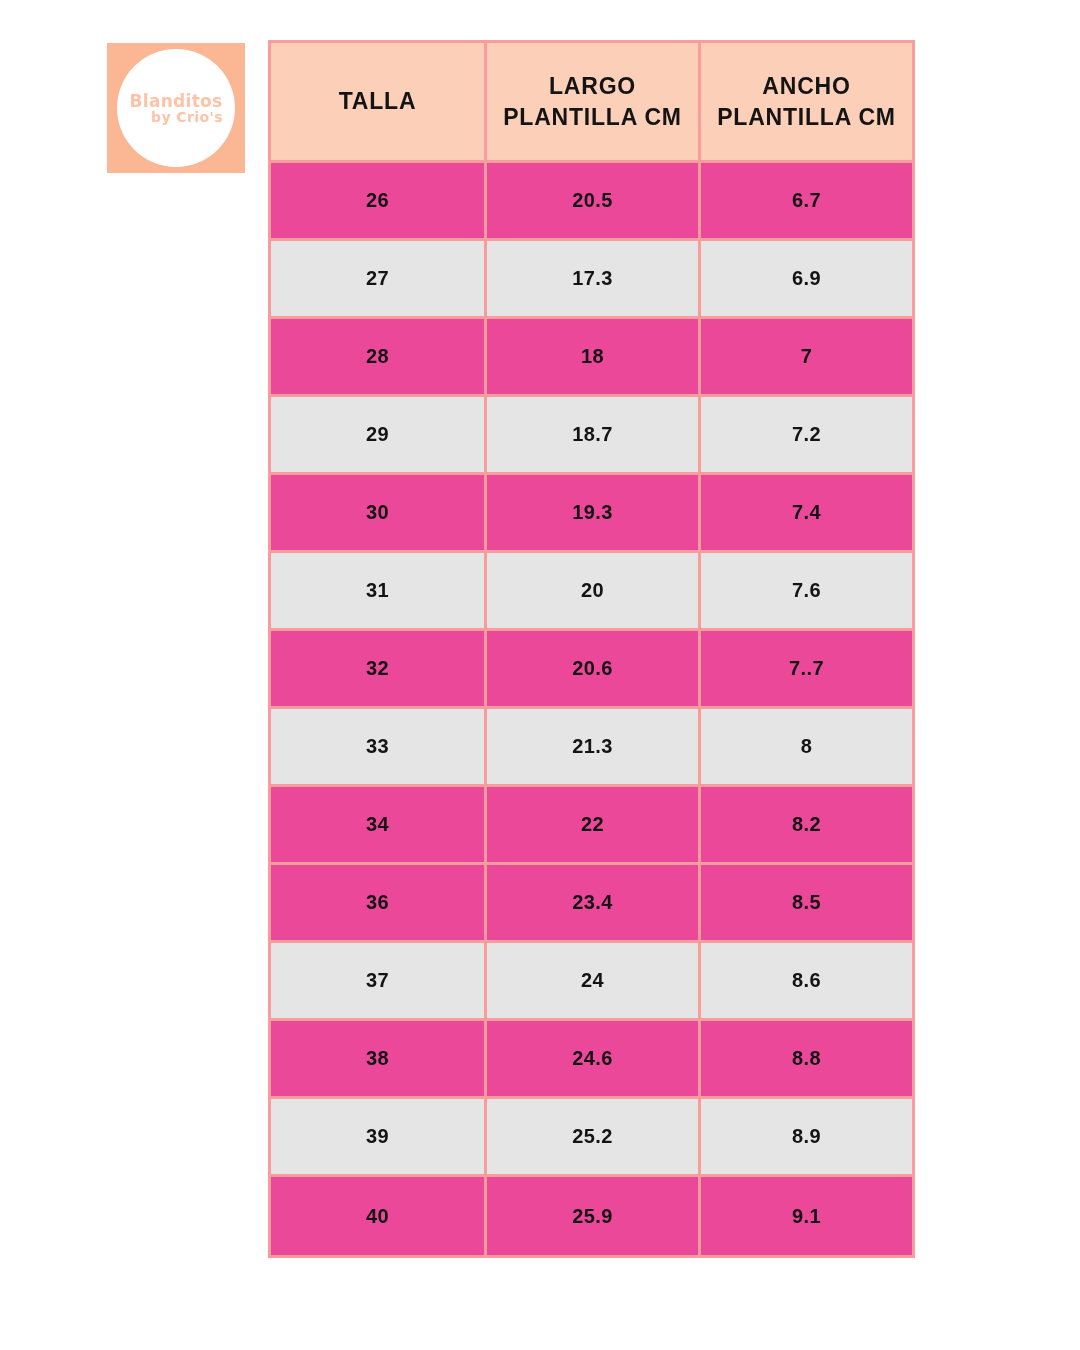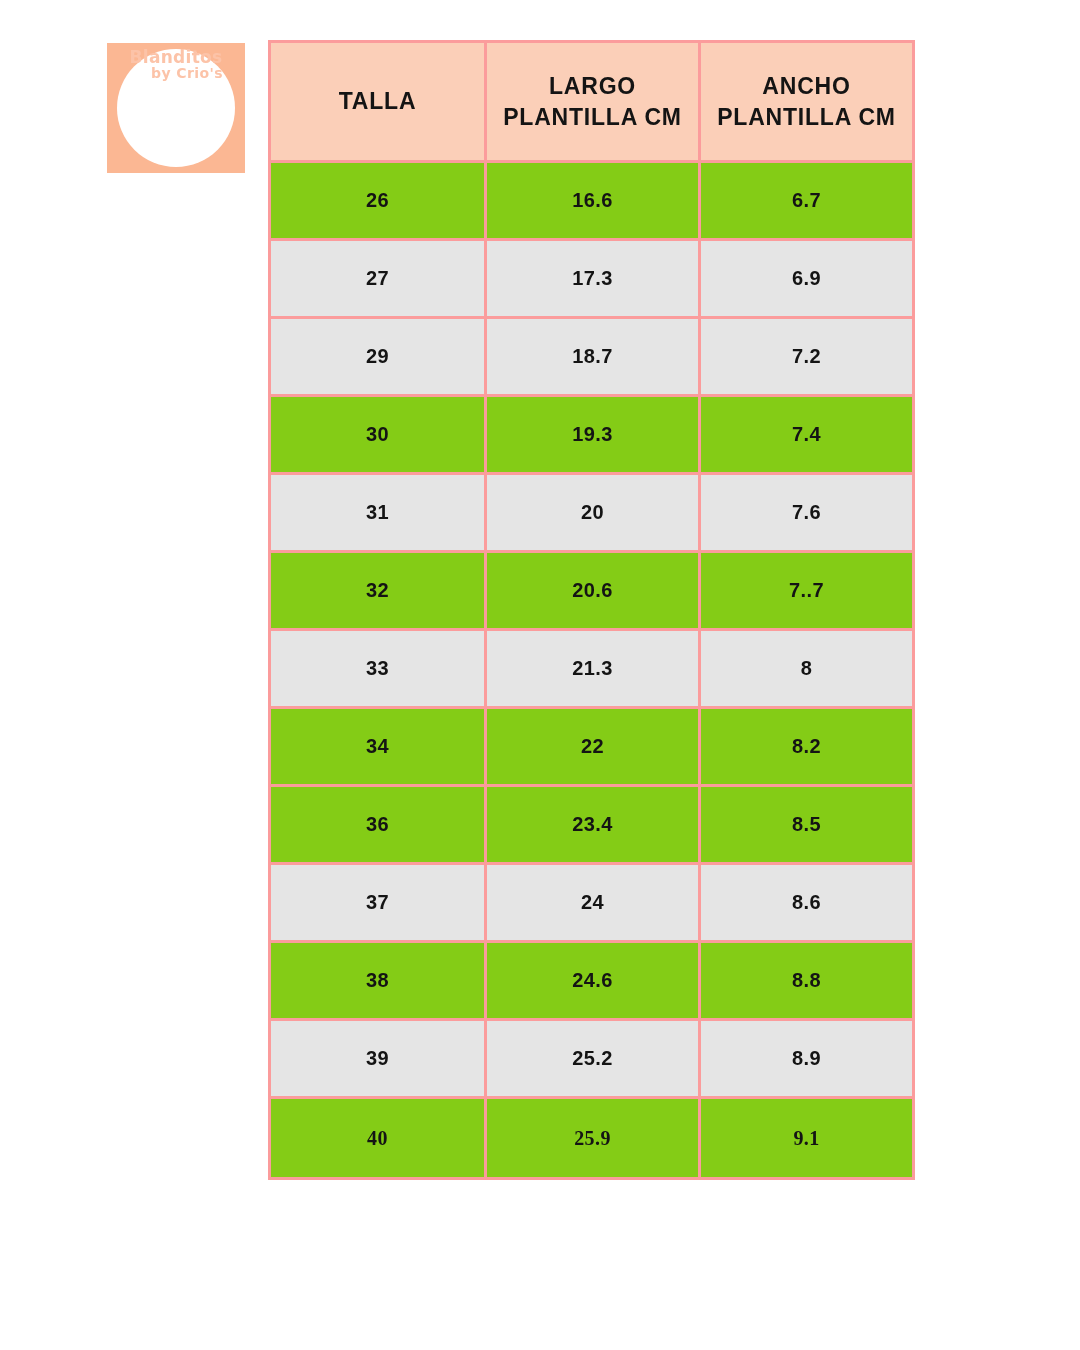--- a/index.html
+++ b/index.html
@@ -29,20 +29,21 @@
     left: 50%;
     top: 50%;
     transform: translate(-50%, -50%);
     width: 118px;
     height: 118px;
     border-radius: 50%;
     background: #ffffff;
     display: flex;
     flex-direction: column;
     align-items: center;
+    justify-content: center;
   }
   .logo-name {
     font-family: "DejaVu Sans", sans-serif;
     font-size: 17px;
     font-weight: 700;
     color: #FCC3A8;
     letter-spacing: 0.3px;
     line-height: 1;
   }
   .logo-sub {
@@ -84,22 +85,22 @@
     line-height: 1.32;
   }
 
   tbody td {
     height: 75px;
     font-size: 20px;
     font-weight: 700;
     letter-spacing: 0.4px;
   }
   tbody tr.shade td { background: #e5e5e5; }
-  tbody tr.plain td { background: #84cc16; }
-  tbody tr:last-child td { height: 78px; font-family: Liberation Serif, serif; }
+  tbody tr.plain td { background: #ec4899; }
+  tbody tr:last-child td { height: 78px; }
 </style>
 </head>
 <body>
 
 <div class="logo-block">
   <div class="logo-circle">
     <div class="logo-name">Blanditos</div>
     <div class="logo-sub">by Crio's</div>
   </div>
 </div>
@@ -119,28 +120,33 @@
       </th>
       <th>
         <span>ANCHO</span><br>
         <span>PLANTILLA CM</span>
       </th>
     </tr>
   </thead>
   <tbody id="table-body">
       <tr class="plain">
         <td>26</td>
-        <td>16.6</td>
+        <td>20.5</td>
         <td>6.7</td>
       </tr>
       <tr class="shade">
         <td>27</td>
         <td>17.3</td>
         <td>6.9</td>
       </tr>
+      <tr class="plain">
+        <td>28</td>
+        <td>18</td>
+        <td>7</td>
+      </tr>
       <tr class="shade">
         <td>29</td>
         <td>18.7</td>
         <td>7.2</td>
       </tr>
       <tr class="plain">
         <td>30</td>
         <td>19.3</td>
         <td>7.4</td>
       </tr>

